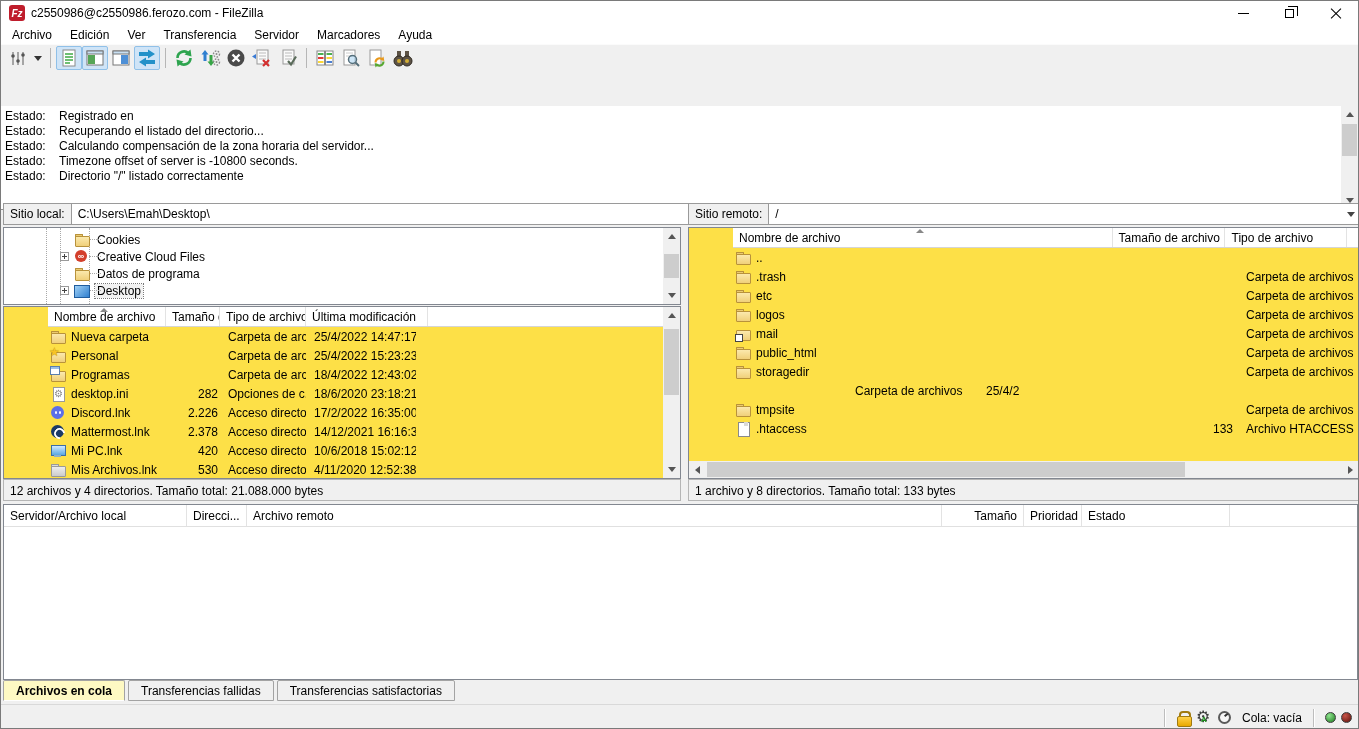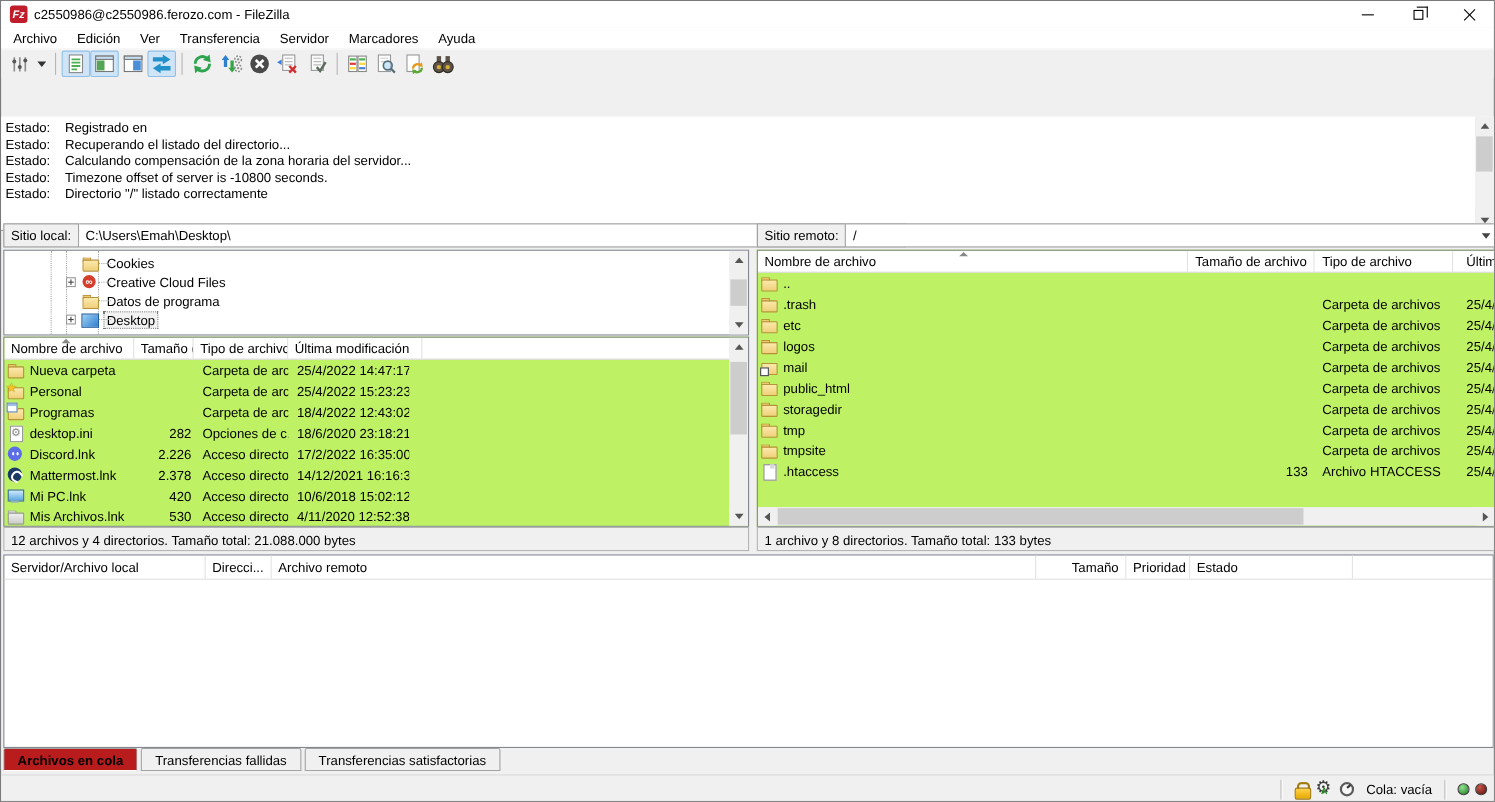--- a/index.html
+++ b/index.html
@@ -65,21 +65,21 @@
   .tree-row{position:relative;display:flex;align-items:center;height:17px;padding-left:56px;}
   .tree-row::before{content:"";position:absolute;left:85px;top:8px;width:12px;border-top:1px dotted #a8a8a8;}
   .expand{width:9px;height:9px;border:1px solid #9a9a9a;background:
       linear-gradient(#444,#444) center/5px 1px no-repeat,
       linear-gradient(#444,#444) center/1px 5px no-repeat,#fff;
       margin-right:5px;flex:none;visibility:hidden;}
   .expand.plus{visibility:visible;}
   .tree-label{margin-left:5px;padding:0 2px;white-space:nowrap;}
   .tree-row.selected .tree-label{background:#f2f2f2;outline:1px dotted #7a7a7a;}
   
-  .flist{position:absolute;background:#bef264;border:1px solid #828790;overflow:hidden;}
+  .flist{position:absolute;background:#fde047;border:1px solid #828790;overflow:hidden;padding-left:44px;}
   .fhead{display:flex;height:20px;border-bottom:1px solid #d5d5d5;background:#fff;position:relative;}
   .hcell{padding:3px 0 0 6px;border-right:1px solid #e3e3e3;white-space:nowrap;overflow:hidden;position:relative;}
   .sort-caret{position:absolute;top:1px;width:0;height:0;border-left:4px solid transparent;border-right:4px solid transparent;border-bottom:4px solid #888;}
   .frow{display:flex;align-items:center;height:19px;white-space:nowrap;}
   .cell{flex:none;overflow:hidden;}
   .c-name{display:flex;align-items:center;padding-left:2px;overflow:visible;}
   .c-name .nm{margin-left:5px;}
   .c-size{text-align:right;}
   
   .local-flist{left:2px;top:305px;width:678px;height:173px;}
@@ -106,21 +106,21 @@
   
   .queue{position:absolute;left:2px;top:503px;width:1355px;height:176px;background:#fff;border:1px solid #828790;}
   .qhead{display:flex;height:22px;border-bottom:1px solid #e0e0e0;}
   .qcell{padding:4px 0 0 6px;border-right:1px solid #e3e3e3;white-space:nowrap;overflow:hidden;flex:none;}
   .q1{width:183px;} .q2{width:60px;} .q3{width:695px;}
   .q4{width:82px;text-align:right;padding-right:6px;} .q5{width:58px;} .q6{width:148px;}
   .qfill{flex:1;border-right:none;}
   
   .tabs{position:absolute;left:2px;top:679px;height:22px;display:flex;align-items:flex-start;}
   .tab{height:21px;padding:3px 12px 0 12px;border:1px solid #a3a3a3;background:#f0f0f0;margin-right:3px;border-radius:2px 2px 0 0;white-space:nowrap;}
-  .tab.active{background:#b91c1c;font-weight:bold;border-bottom-color:#fff;text-align:right;}
+  .tab.active{background:#fef9c3;font-weight:bold;border-bottom-color:#fff;text-align:right;}
   
   .statusbar{position:absolute;left:0;top:703px;width:100%;height:26px;background:#f0f0f0;border-top:1px solid #d9d9d9;}
   .sb-right{position:absolute;right:6px;top:0;height:100%;display:flex;align-items:center;gap:5px;}
   .sb-sep{width:1px;height:18px;background:#bdbdbd;box-shadow:1px 0 0 #fff;margin:0 6px;}
   .ico-lock{position:relative;width:15px;height:15px;}
   .ico-lock::before{content:"";position:absolute;left:3px;top:1px;width:8px;height:7px;border:2px solid #a07a10;border-bottom:none;border-radius:4px 4px 0 0;}
   .ico-lock::after{content:"";position:absolute;left:1px;top:6px;width:13px;height:9px;background:linear-gradient(#ffd24a,#e8a800);border:1px solid #a07a10;border-radius:2px;}
   .ico-gear{position:relative;font-size:16px;line-height:16px;color:#3d3d3d;width:17px;height:17px;}
   .ico-gear .ga{position:absolute;left:5px;top:3px;font-size:8px;font-weight:bold;color:#1a8f1a;}
   .ico-gauge{position:relative;width:13px;height:13px;border:2px solid #5a5a5a;border-radius:50%;background:#f7f7f7;}
@@ -594,24 +594,20 @@
         <span class="cell c-name">
           <span class="ico ic-folder"></span>
           <span class="nm">storagedir</span>
         </span>
         <span class="cell c-size"></span>
         <span class="cell c-type">Carpeta de archivos</span>
         <span class="cell c-mod">25/4/2</span>
       </div>
 
       <div class="frow">
-        <span class="cell c-name">
-          <span class="ico ic-folder"></span>
-          <span class="nm">tmp</span>
-        </span>
         <span class="cell c-size"></span>
         <span class="cell c-type">Carpeta de archivos</span>
         <span class="cell c-mod">25/4/2</span>
       </div>
 
       <div class="frow">
         <span class="cell c-name">
           <span class="ico ic-folder"></span>
           <span class="nm">tmpsite</span>
         </span>

